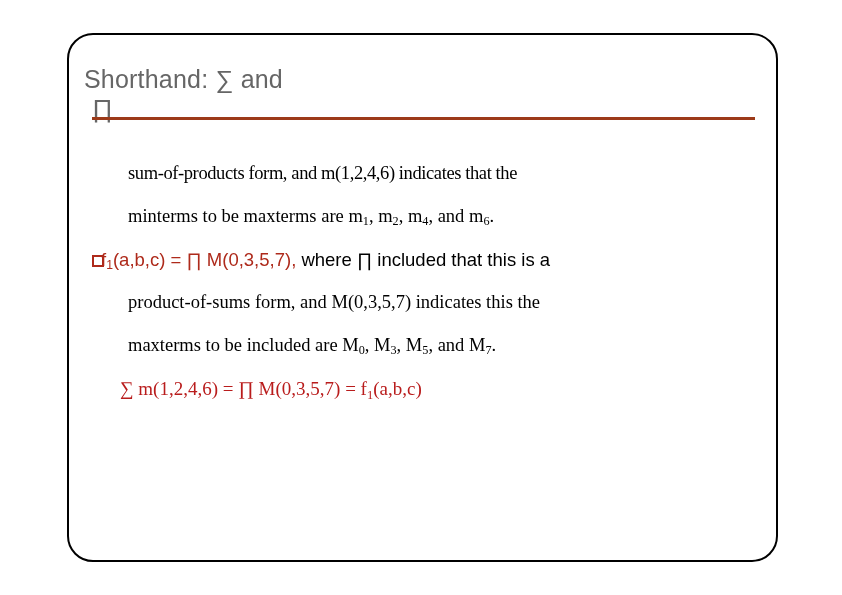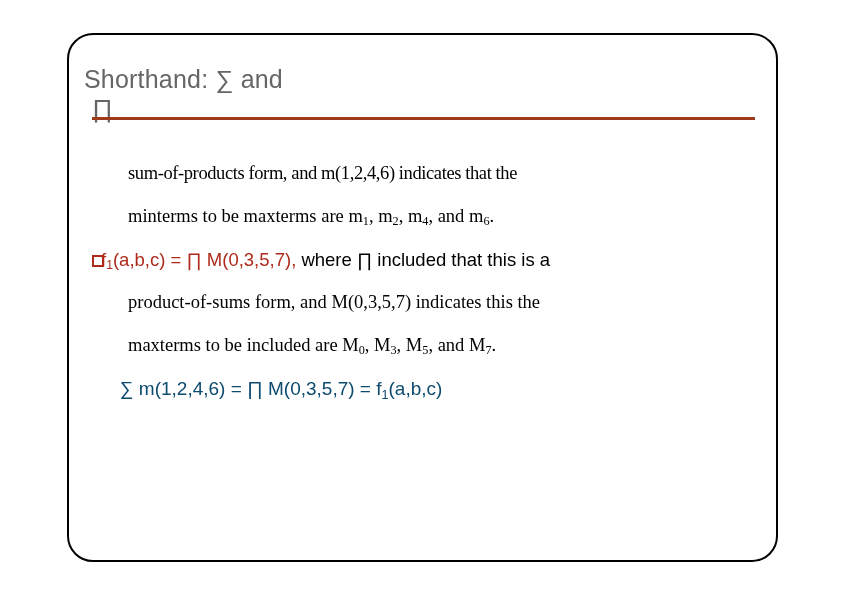--- a/index.html
+++ b/index.html
@@ -117,23 +117,24 @@
     line-height: 0;
   }
 
   .ital {
     font-style: italic;
   }
 
   #final-equation {
     font-size: 19px;
     line-height: 43px;
-    color: #0c4a6e;
+    color: #b91c1c;
     padding-left: 28px;
     white-space: nowrap;
+    font-family: Liberation Serif, serif;
   }
 
   .tight {
     letter-spacing: -0.4px;
   }
 </style>
 </head>
 <body>
 
 <div id="slide-canvas">

